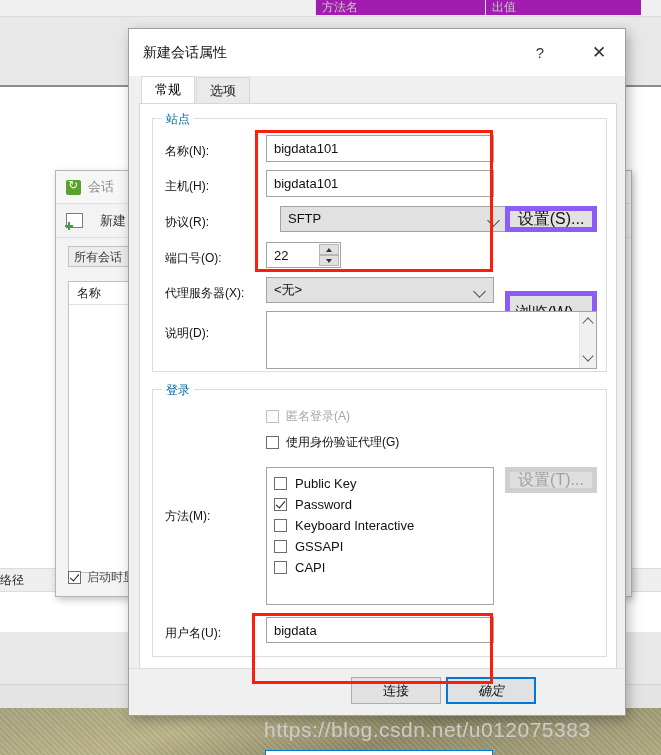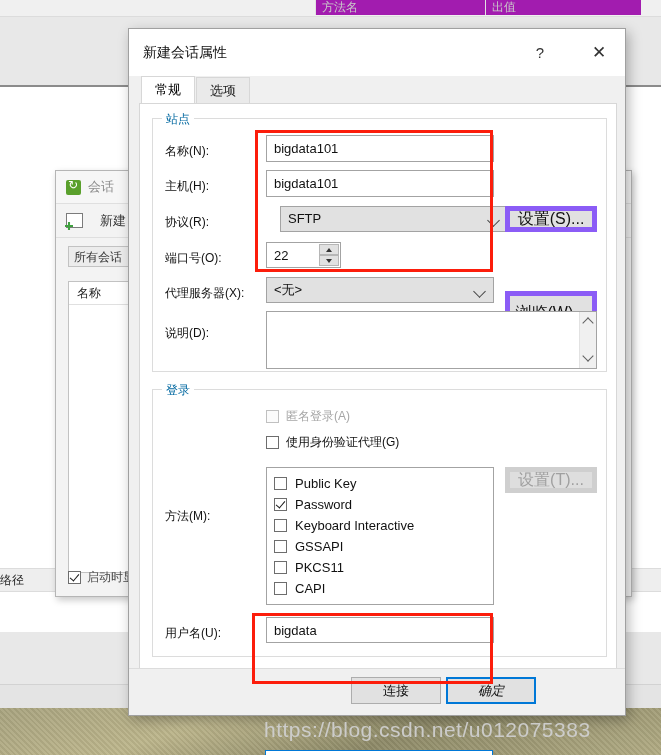--- a/index.html
+++ b/index.html
@@ -391,24 +391,20 @@
         <div class="li">
           <span class="chkbox"></span>
           <span>Keyboard Interactive</span>
         </div>
         <div class="li">
           <span class="chkbox"></span>
           <span>GSSAPI</span>
         </div>
         <div class="li">
           <span class="chkbox"></span>
-          <span>PKCS11</span>
-        </div>
-        <div class="li">
-          <span class="chkbox"></span>
           <span>CAPI</span>
         </div>
       </div>
 
       <div class="btn disabled" style="left:352px; top:77px; width:92px; height:26px;">设置(T)...</div>
 
       <span class="fld-label" style="left:12px; top:235px;">用户名(U):</span>
       <div class="textbox" style="left:113px; top:227px; width:228px; height:26px;">bigdata</div>
     </div>
 

